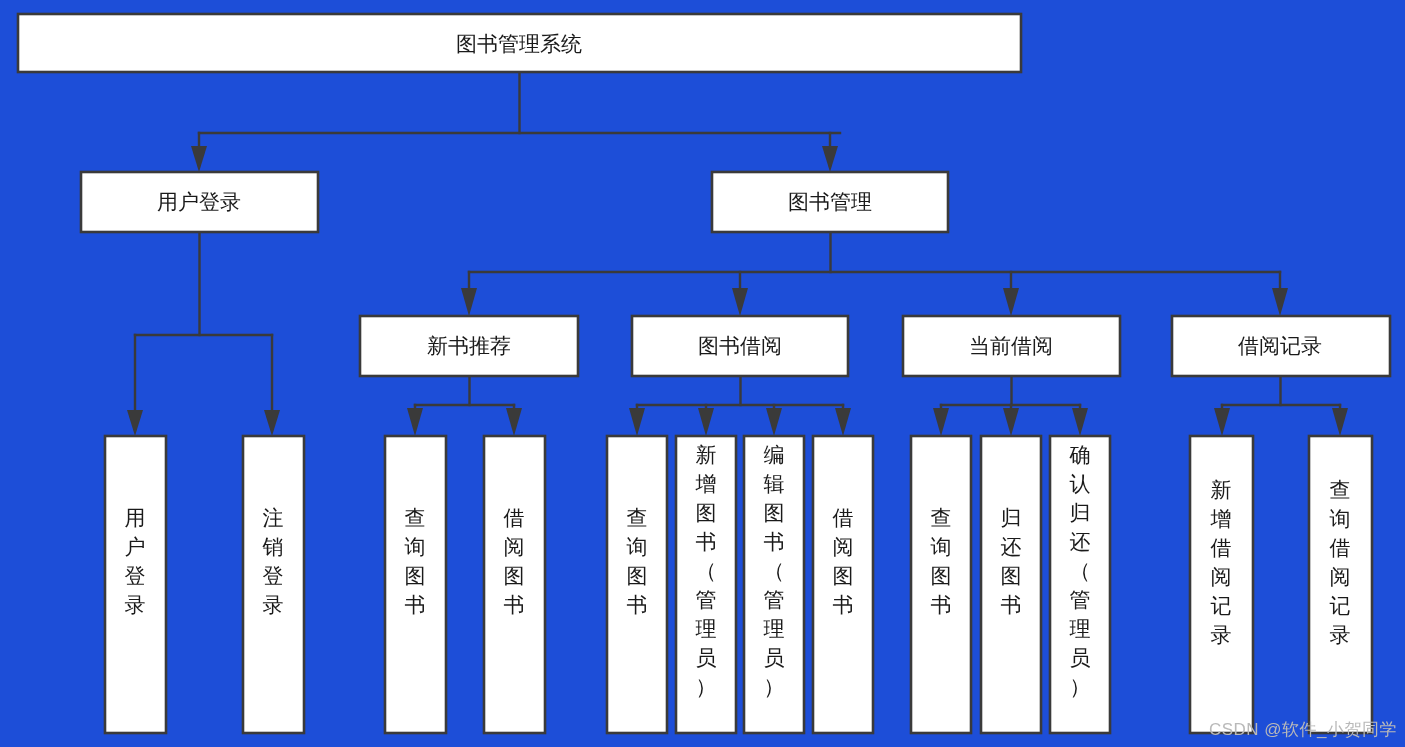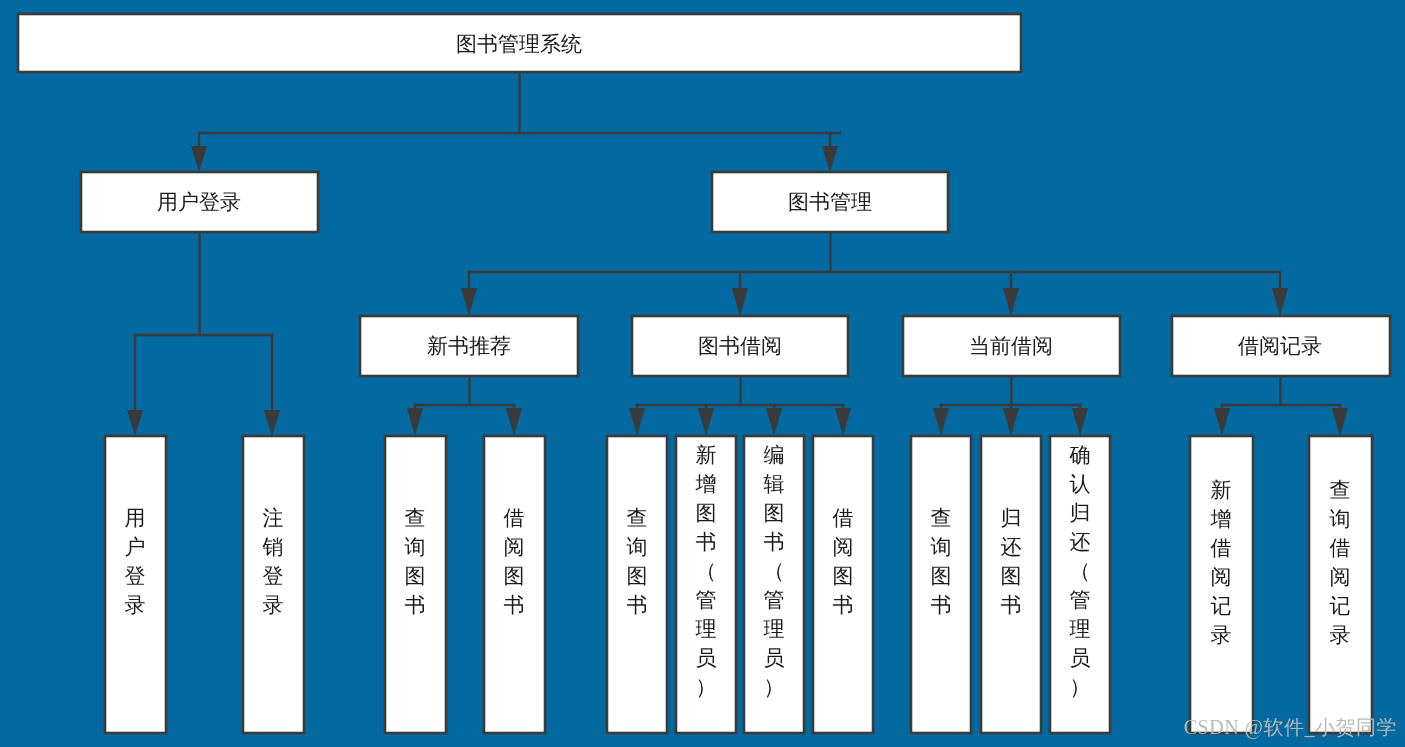--- a/index.html
+++ b/index.html
@@ -10,21 +10,21 @@
   body {
     width: 1405px;
     height: 747px;
     font-family: "Liberation Sans", "DejaVu Sans", sans-serif;
     overflow: hidden;
   }
   #diagram-root {
     position: relative;
     width: 1405px;
     height: 747px;
-    background: #0369a1;
+    background: #1d4ed8;
   }
   svg#flow-svg {
     position: absolute;
     left: 0;
     top: 0;
     width: 1405px;
     height: 747px;
   }
   .node-box {
     fill: #ffffff;
@@ -51,22 +51,22 @@
   .node-label-v {
     font-family: "Liberation Sans", "DejaVu Sans", sans-serif;
     font-size: 21px;
     fill: #1a1a1a;
     text-anchor: middle;
   }
   .watermark {
     position: absolute;
     right: 8px;
     bottom: 6px;
-    font-family: Liberation Serif, serif;
-    font-size: 20px;
+    font-family: Liberation Sans, sans-serif;
+    font-size: 17px;
     color: #b9b9b9;
     white-space: nowrap;
     letter-spacing: 0.5px;
     user-select: none;
   }
 </style>
 </head>
 <body>
 
 <div id="diagram-root">

